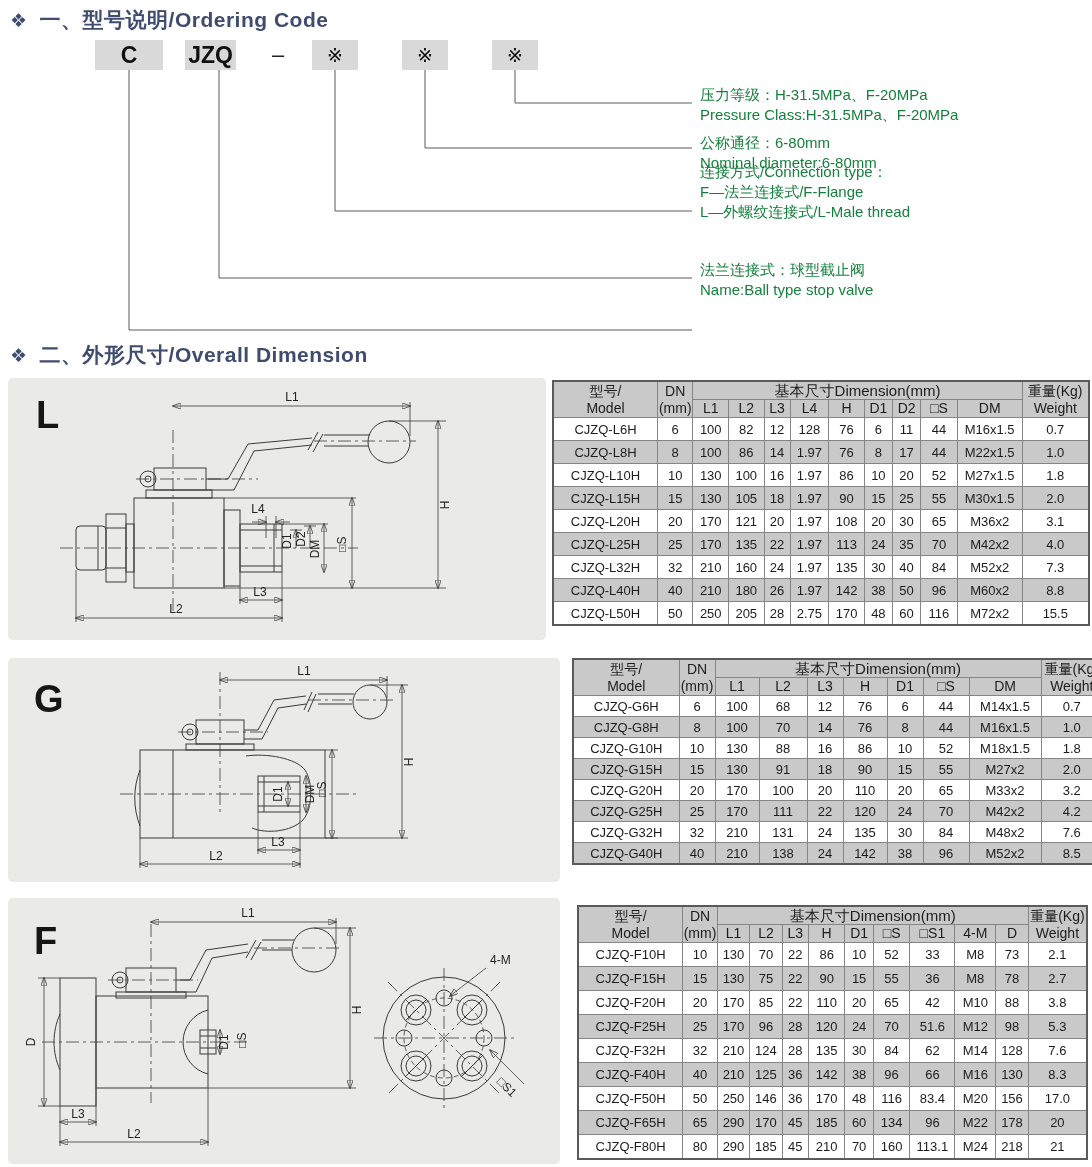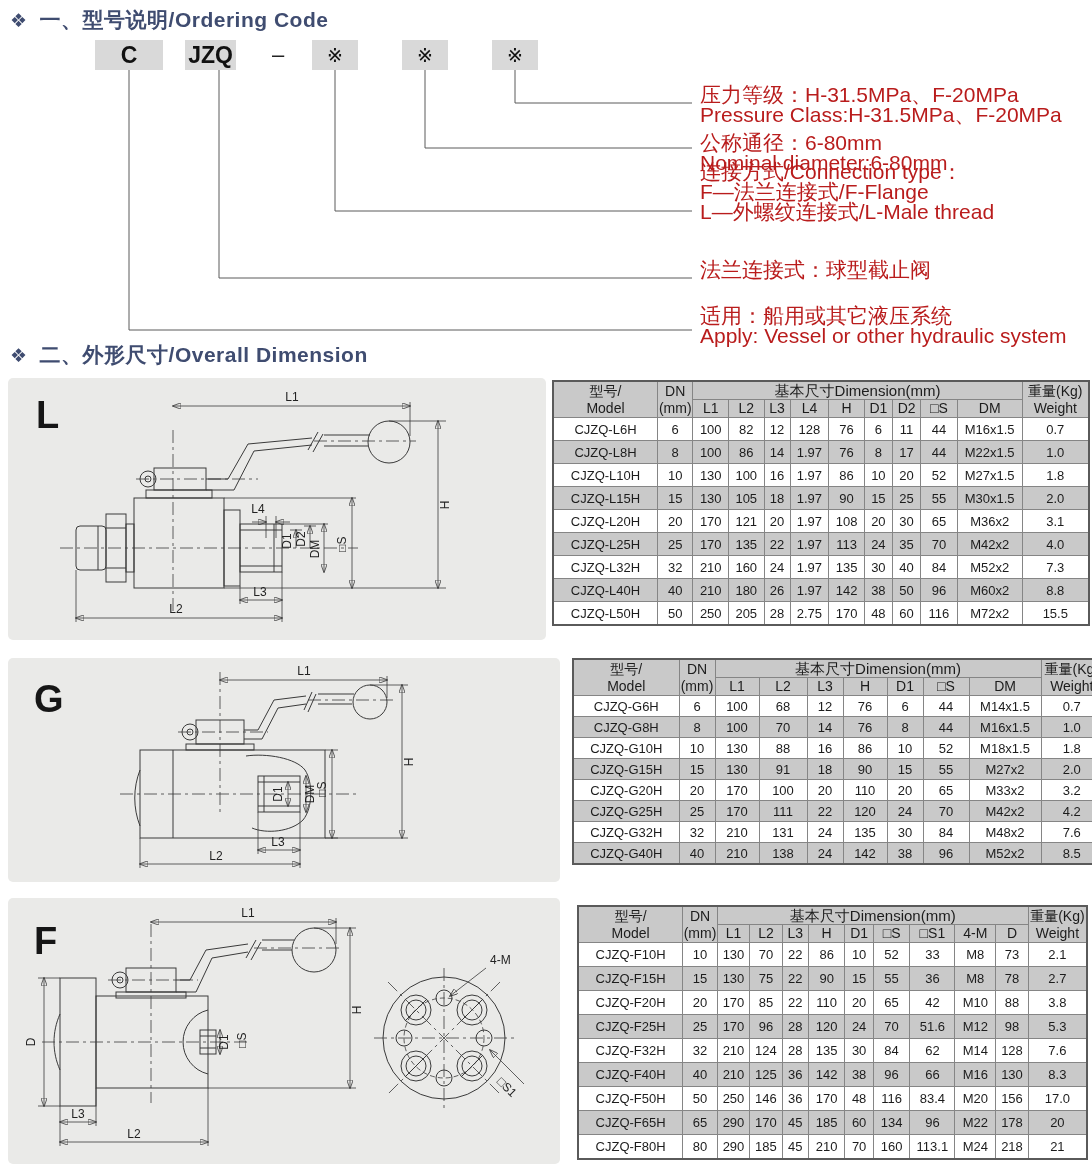--- a/index.html
+++ b/index.html
@@ -8,21 +8,21 @@
   .sec-title{position:absolute;left:10px;display:flex;align-items:center;gap:12px;
              color:#3f4c70;font-weight:bold;font-size:21px;letter-spacing:.5px;}
   .sec-title .dia{font-size:19px;line-height:1;}
   
   .code-box{position:absolute;top:40px;height:30px;background:#d9d9d9;display:flex;
             align-items:center;justify-content:center;font-weight:bold;font-size:23px;color:#111;}
   .code-dash{position:absolute;top:40px;height:30px;display:flex;align-items:center;
              font-size:22px;color:#222;}
   .code-star{font-weight:normal;font-size:19px;}
   .conn-svg{position:absolute;left:0;top:0;}
-  .note{position:absolute;left:700px;width:385px;font-size:21px;line-height:20px;color:#b91c1c;}
+  .note{position:absolute;left:700px;width:385px;font-size:15px;line-height:20px;color:#15803d;}
   
   .panel{position:absolute;background:#eaeae8;border-radius:5px;}
   .panel svg{display:block;}
   
   .tblwrap{position:absolute;}
   table.dim{border-collapse:collapse;width:100%;table-layout:fixed;background:#fff;
             border:2px solid #5a5a5a;}
   table.dim th,table.dim td{border:1px solid #858585;text-align:center;padding:0;
             white-space:nowrap;overflow:hidden;font-weight:normal;color:#1c1c1c;}
   table.dim thead th{background:#c9c9c9;font-size:14px;line-height:17px;}
@@ -74,24 +74,21 @@
     <div>公称通径：6-80mm</div>
     <div>Nominal diameter:6-80mm</div>
   </div>
   <div class="note" style="top:162px;">
     <div>连接方式/Connection type：</div>
     <div>F—法兰连接式/F-Flange</div>
     <div>L—外螺纹连接式/L-Male thread</div>
   </div>
   <div class="note" style="top:260px;">
     <div>法兰连接式：球型截止阀</div>
-  </div>
-  <div class="note" style="top:306px;">
-    <div>适用：船用或其它液压系统</div>
-    <div>Apply: Vessel or other hydraulic system</div>
+    <div>Name:Ball type stop valve</div>
   </div>
 
   <div class="sec-title" style="top:341px;">
     <span class="dia">❖</span>
     <span>二、外形尺寸/Overall Dimension</span>
   </div>
 
   <div class="panel" style="left:8px;top:378px;width:538px;height:262px;">
     <svg class="dw" width="538" height="262" viewBox="0 0 538 262">
       <defs>

